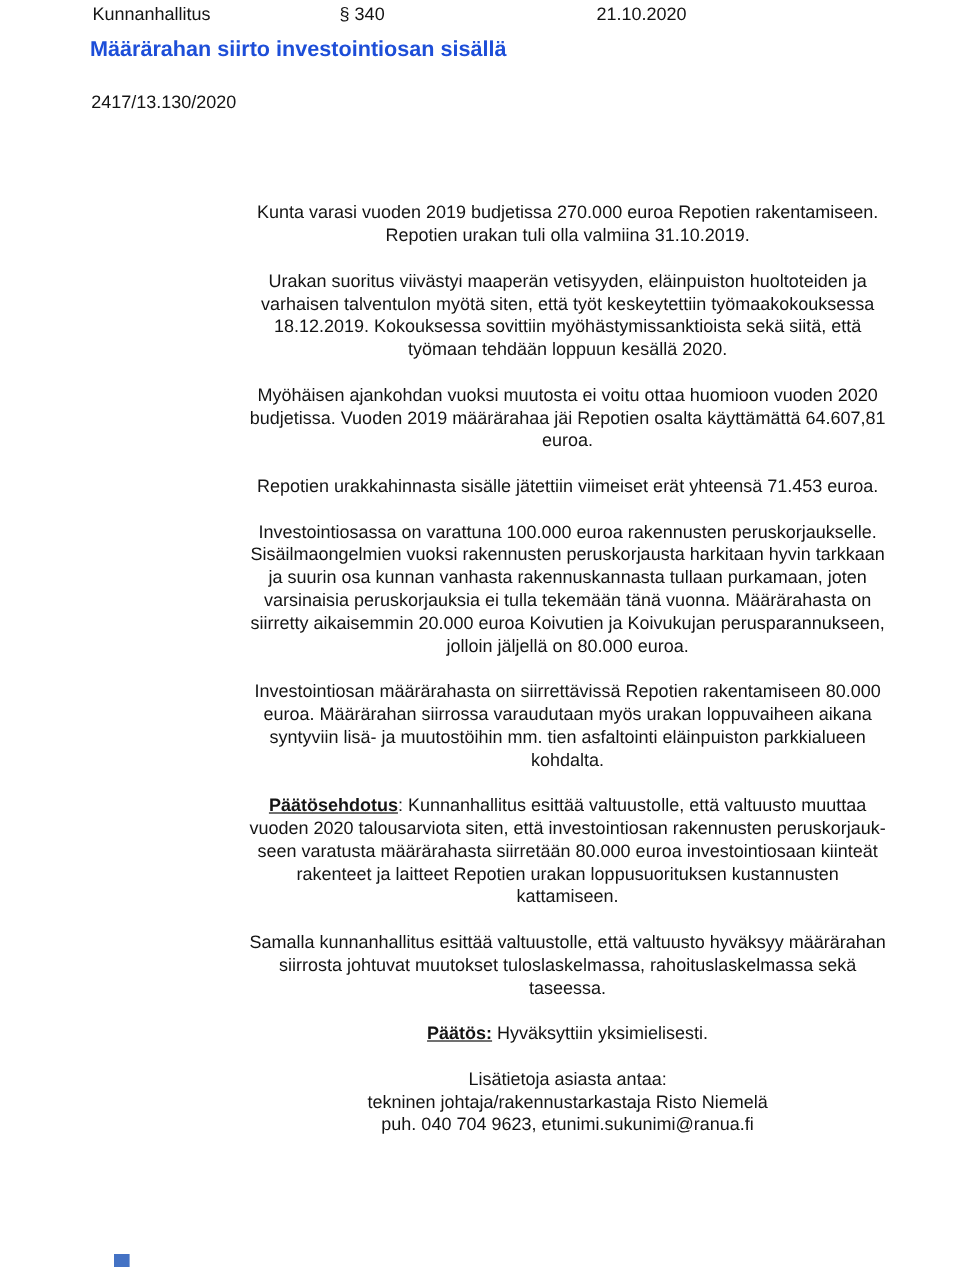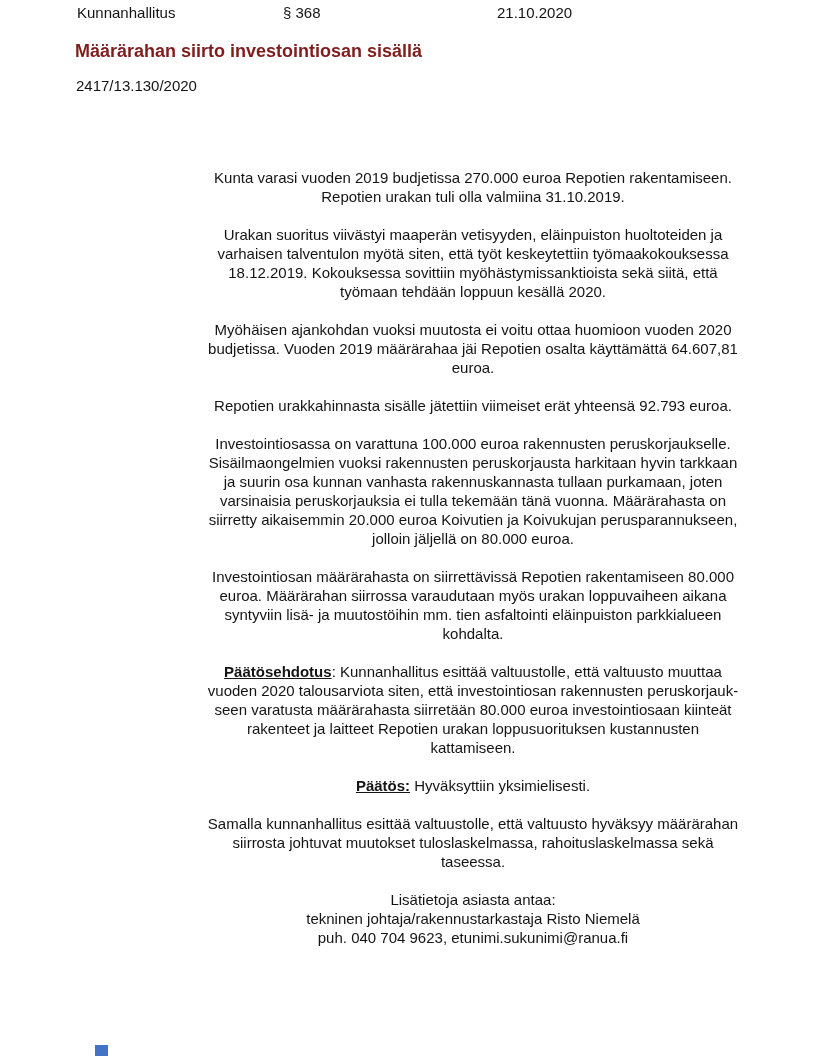--- a/index.html
+++ b/index.html
@@ -16,26 +16,26 @@
     font-size: 15px;
     line-height: 19px;
     color: #141414;
     overflow: hidden;
   }
   .abs { position: absolute; }
   .doc-header-committee { left: 77px; top: 3px; }
   .doc-header-section   { left: 283px; top: 3px; }
   .doc-header-date      { left: 497px; top: 3px; }
   .doc-title {
-    left: 75px; top: 40px;
+    left: 75px; top: 30px;
     margin: 0;
     font-size: 18px;
     font-weight: bold;
     line-height: 22px;
-    color: #7f1d1d;
+    color: #1d4ed8;
   }
   .case-number { left: 76px; top: 76px; text-align: right; }
   .meeting-ref { left: 76px; top: 114px; }
   .doc-body {
     position: absolute;
     left: 163px;
     top: 168px;
     width: 620px;
   }
   .para {
@@ -56,58 +56,58 @@
     height: 11px;
     background: #4472c4;
   }
 </style>
 </head>
 <body>
 
 <div class="page">
 
   <span class="abs doc-header-committee">Kunnanhallitus</span>
-  <span class="abs doc-header-section">§ 368</span>
+  <span class="abs doc-header-section">§ 340</span>
   <span class="abs doc-header-date">21.10.2020</span>
 
   <h1 class="abs doc-title">Määrärahan siirto investointiosan sisällä</h1>
 
   <div class="abs case-number">2417/13.130/2020</div>
 
 
   <div class="doc-body">
     <p class="para"><span class="lines">Kunta varasi vuoden 2019 budjetissa 270.000 euroa Repotien rakentamiseen.
 Repotien urakan tuli olla valmiina 31.10.2019.</span></p>
     <p class="para"><span class="lines">Urakan suoritus viivästyi maaperän vetisyyden, eläinpuiston huoltoteiden ja
 varhaisen talventulon myötä siten, että työt keskeytettiin työmaakokouksessa
 18.12.2019. Kokouksessa sovittiin myöhästymissanktioista sekä siitä, että
 työmaan tehdään loppuun kesällä 2020.</span></p>
     <p class="para"><span class="lines">Myöhäisen ajankohdan vuoksi muutosta ei voitu ottaa huomioon vuoden 2020
 budjetissa. Vuoden 2019 määrärahaa jäi Repotien osalta käyttämättä 64.607,81
 euroa.</span></p>
-    <p class="para"><span class="lines">Repotien urakkahinnasta sisälle jätettiin viimeiset erät yhteensä 92.793 euroa.</span></p>
+    <p class="para"><span class="lines">Repotien urakkahinnasta sisälle jätettiin viimeiset erät yhteensä 71.453 euroa.</span></p>
     <p class="para"><span class="lines">Investointiosassa on varattuna 100.000 euroa rakennusten peruskorjaukselle.
 Sisäilmaongelmien vuoksi rakennusten peruskorjausta harkitaan hyvin tarkkaan
 ja suurin osa kunnan vanhasta rakennuskannasta tullaan purkamaan, joten
 varsinaisia peruskorjauksia ei tulla tekemään tänä vuonna. Määrärahasta on
 siirretty aikaisemmin 20.000 euroa Koivutien ja Koivukujan perusparannukseen,
 jolloin jäljellä on 80.000 euroa.</span></p>
     <p class="para"><span class="lines">Investointiosan määrärahasta on siirrettävissä Repotien rakentamiseen 80.000
 euroa. Määrärahan siirrossa varaudutaan myös urakan loppuvaiheen aikana
 syntyviin lisä- ja muutostöihin mm. tien asfaltointi eläinpuiston parkkialueen
 kohdalta.</span></p>
     <p class="para"><span class="lead">Päätösehdotus</span><span class="lines">: </span><span class="lines">Kunnanhallitus esittää valtuustolle, että valtuusto muuttaa
 vuoden 2020 talousarviota siten, että investointiosan rakennusten peruskorjauk-
 seen varatusta määrärahasta siirretään 80.000 euroa investointiosaan kiinteät
 rakenteet ja laitteet Repotien urakan loppusuorituksen kustannusten
 kattamiseen.</span></p>
-    <p class="para"><span class="lead">Päätös:</span><span class="lines"> </span><span class="lines">Hyväksyttiin yksimielisesti.</span></p>
     <p class="para"><span class="lines">Samalla kunnanhallitus esittää valtuustolle, että valtuusto hyväksyy määrärahan
 siirrosta johtuvat muutokset tuloslaskelmassa, rahoituslaskelmassa sekä
 taseessa.</span></p>
+    <p class="para"><span class="lead">Päätös:</span><span class="lines"> </span><span class="lines">Hyväksyttiin yksimielisesti.</span></p>
     <p class="para"><span class="lines">Lisätietoja asiasta antaa:
 tekninen johtaja/rakennustarkastaja Risto Niemelä
 puh. 040 704 9623, etunimi.sukunimi@ranua.fi</span></p>
   </div>
 
   <div class="cursor-marker"></div>
 
 </div>
 
 </body></html>

